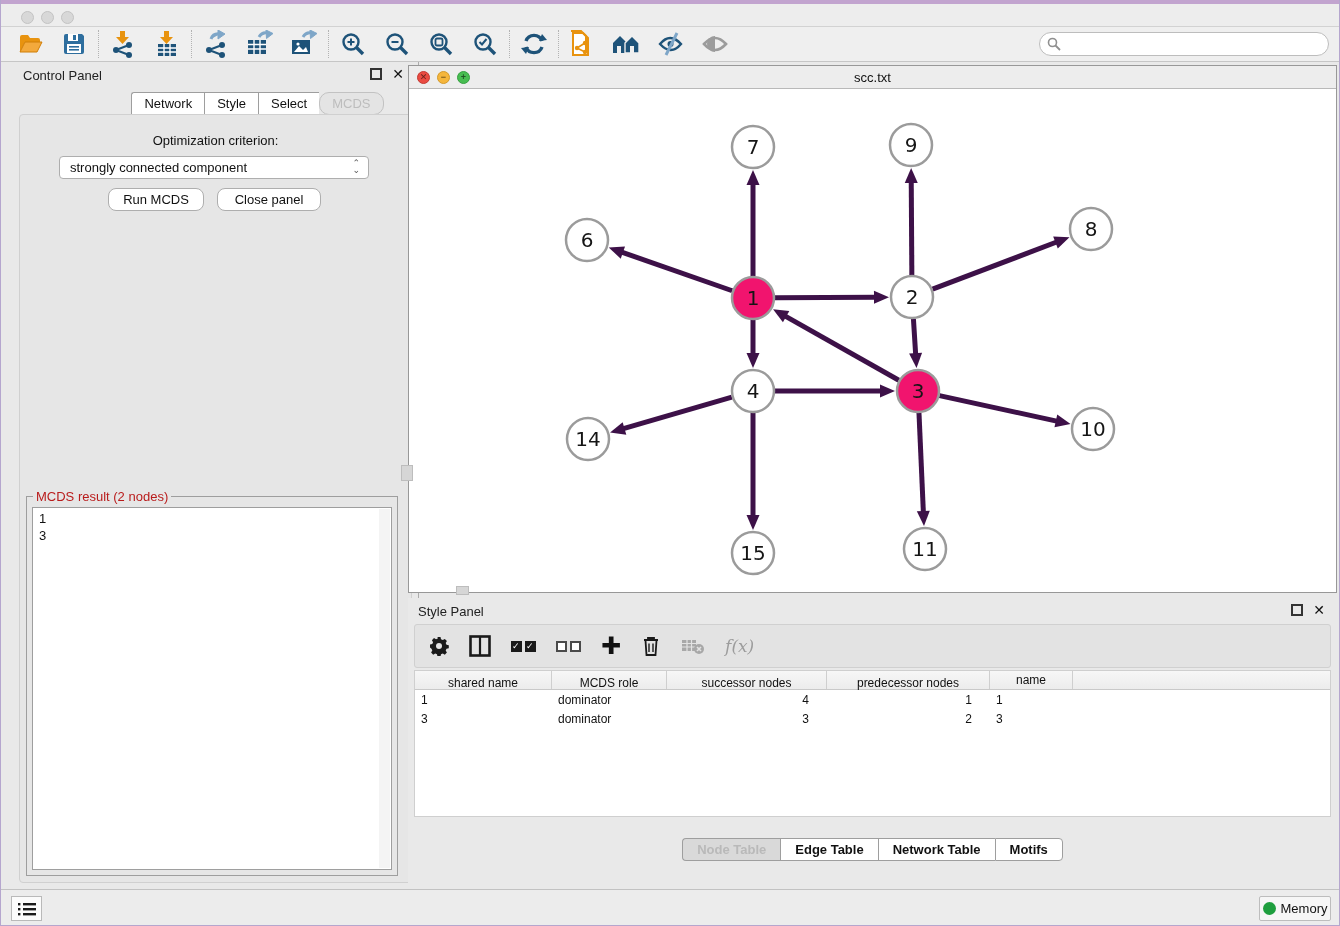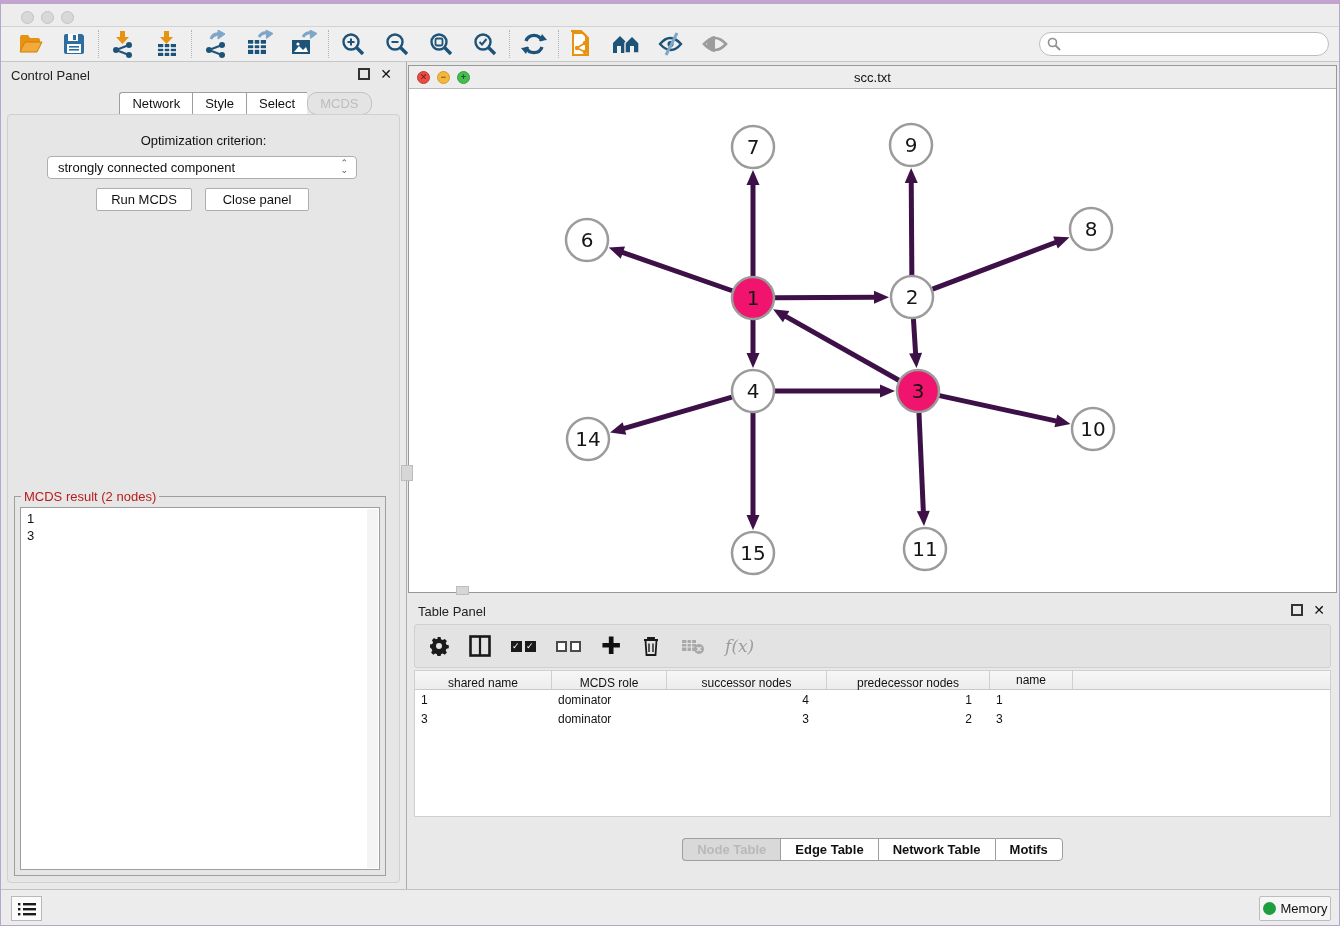--- a/index.html
+++ b/index.html
@@ -20,21 +20,21 @@
   .tb-icon { width:30px; height:30px; display:flex; align-items:center; justify-content:center; cursor:pointer; }
   .tb-sep { width:1px; height:28px; border-left:1px dotted #b3b3b3; margin:0 9px; }
   .tb-gap { width:14px; }
   #search-wrap { margin-left:auto; margin-right:10px; position:relative; }
   #search-input { width:290px; height:24px; border:1px solid #bdbdbd; border-radius:12px; background:#fff;
                   padding-left:26px; font-size:13px; outline:none; }
   #search-icon { position:absolute; left:8px; top:5px; }
 
   
   #main { position:absolute; top:62px; left:0; right:0; bottom:36px; }
-  #control-panel { position:absolute; left:0; top:0; width:406px; height:100%; background:#e9e9e9;
+  #control-panel { position:absolute; left:12px; top:0; width:406px; height:100%; background:#e9e9e9;
                    border-right:1px solid #ababab; }
   #v-splitter-handle { position:absolute; left:400px; top:403px; width:12px; height:16px; background:#d6d6d6;
                        border:1px solid #bdbdbd; z-index:5; }
   .panel-header { height:26px; position:relative; }
   .panel-title { position:absolute; left:10px; top:6px; font-size:13px; color:#222; }
   .float-icon { position:absolute; top:6px; width:12px; height:12px; border:2px solid #333; cursor:pointer; }
   .close-icon { position:absolute; top:4px; font-size:14px; font-weight:bold; color:#111; cursor:pointer; }
   .close-icon::before { content:"\2715"; }
 
   
@@ -46,21 +46,21 @@
   #cp-content { position:absolute; left:6px; right:6px; top:52px; bottom:6px; background:#e6e6e6;
                 border:1px solid #d0d0d0; border-radius:4px; }
   #opt-label { position:absolute; top:18px; left:0; right:0; text-align:center; font-size:13px; color:#111; }
   #criterion-select { position:absolute; left:39px; top:41px; width:310px; height:23px; background:#fff;
                       border:1px solid #aeaeae; border-radius:4px; font-size:13px; color:#111;
                       display:flex; align-items:center; padding-left:10px; cursor:pointer; }
   #criterion-stepper { position:absolute; right:8px; top:2px; font-size:9px; color:#555; line-height:9px;
                        display:flex; flex-direction:column; align-items:center; }
   #criterion-stepper::before { content:"\2303"; }
   #criterion-stepper::after { content:"\2304"; margin-top:-2px; }
-  .cp-btn { position:absolute; top:73px; height:23px; background:#fff; border:1px solid #aeaeae; border-radius:2px;
+  .cp-btn { position:absolute; top:73px; height:23px; background:#fff; border:1px solid #aeaeae; border-radius:8px;
             font-size:13px; color:#111; display:flex; align-items:center; justify-content:center; cursor:pointer; }
   #run-btn { left:88px; width:96px; }
   #closepanel-btn { left:197px; width:104px; }
 
   
   #result-box { position:absolute; left:6px; width:372px; top:381px; height:380px;
                 border:1px solid #9e9e9e; background:transparent; }
   #result-legend { position:absolute; top:-8px; left:6px; background:#e6e6e6; font-size:13px; color:#b91c1c; padding:0 3px; }
   #result-text { position:absolute; left:5px; right:5px; top:10px; bottom:5px; background:#fff;
                  border:1px solid #9e9e9e; font-size:13px; color:#111; padding:2px 6px; line-height:17px; }
@@ -383,21 +383,21 @@
           <text x="179" y="349" text-anchor="middle" dy="0.35em" font-size="20" fill="#151515" font-family="&quot;DejaVu Sans&quot;, sans-serif">14</text>
           <circle cx="344" cy="463" r="21" fill="#ffffff" stroke="#9b9b9b" stroke-width="2.5"></circle>
           <text x="344" y="463" text-anchor="middle" dy="0.35em" font-size="20" fill="#151515" font-family="&quot;DejaVu Sans&quot;, sans-serif">15</text>
         </svg>
     </div>
   </div>
   <div id="h-splitter-handle"></div>
 
   <div id="table-panel">
     <div class="panel-header">
-      <span class="panel-title">Table Panel</span>
+      <span class="panel-title">Style Panel</span>
       <span class="float-icon" style="right:34px"></span>
       <span class="close-icon" style="right:12px"></span>
     </div>
     <div id="tp-toolbar">
       <span class="tp-icon">
         <svg width="20" height="20" viewBox="0 0 20 20">
             <path fill="#1a1a1a" d="M8.5 1 h3 l.5 2.3 1.8.8 2-1.2 2.1 2.1 -1.2 2 .8 1.8 2.3.5 v3 l-2.3.5 -.8 1.8 1.2 2 -2.1 2.1 -2-1.2 -1.8.8 -.5 2.3 h-3 l-.5-2.3 -1.8-.8 -2 1.2 -2.1-2.1 1.2-2 -.8-1.8 L1 11.5 v-3 l2.3-.5 .8-1.8 -1.2-2 2.1-2.1 2 1.2 1.8-.8 Z"></path>
             <circle cx="10" cy="10" r="3" fill="#e3e3e3"></circle>
           </svg>
       </span>

